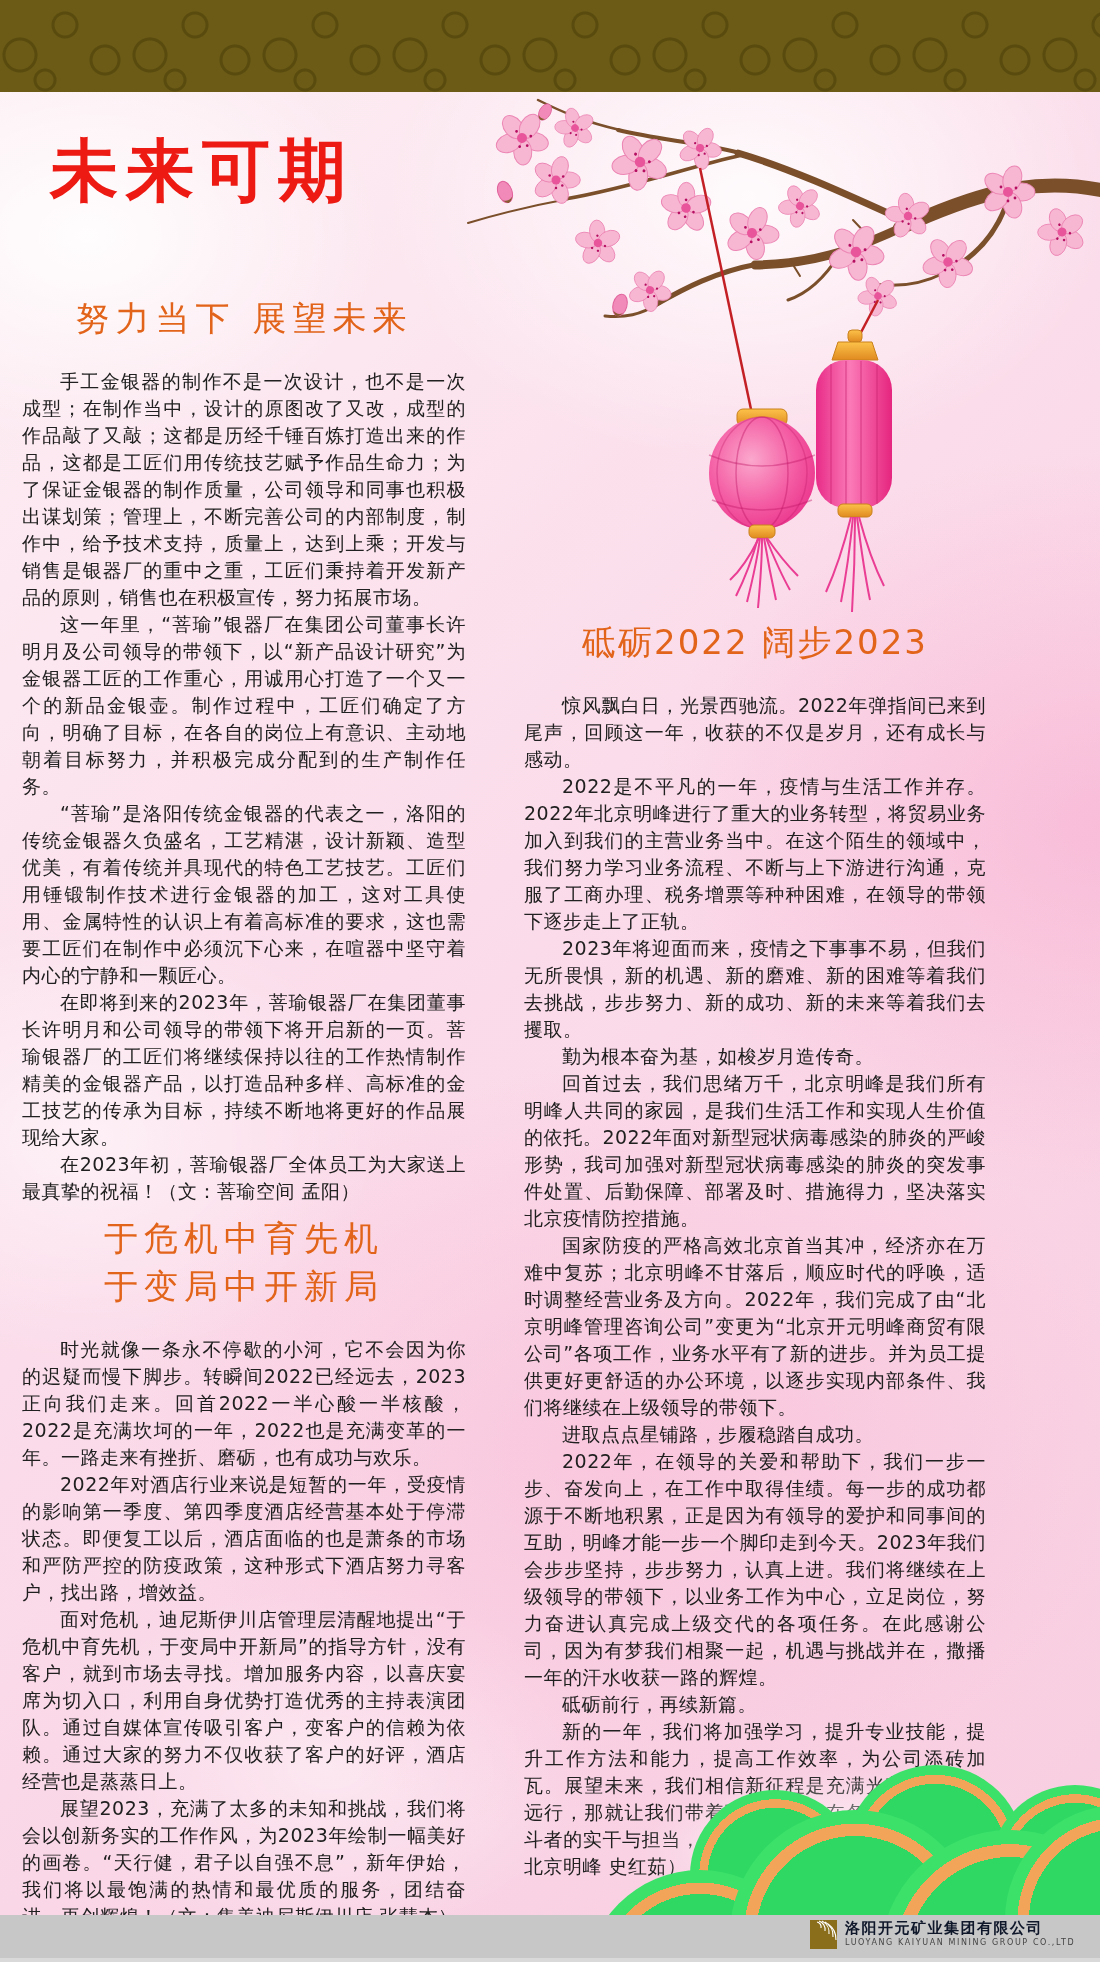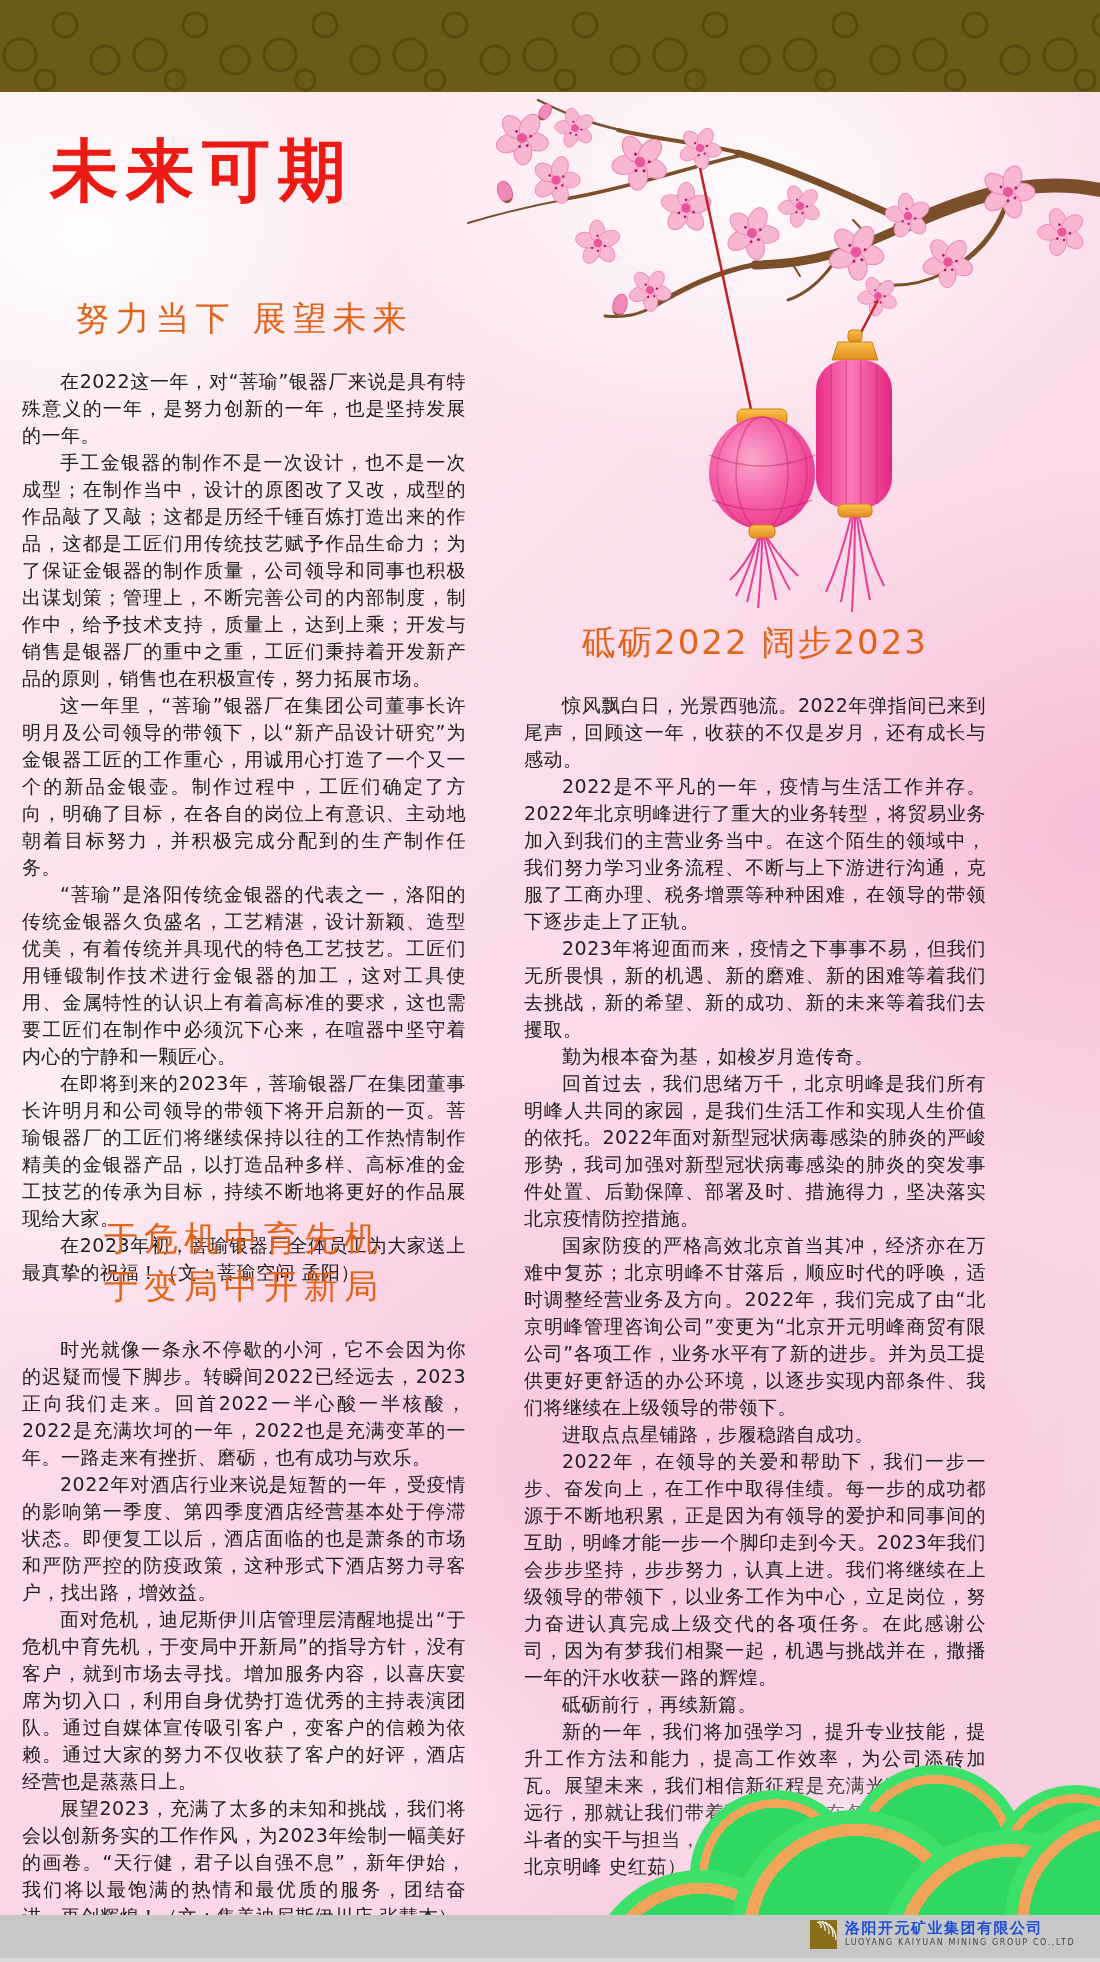--- a/index.html
+++ b/index.html
@@ -36,21 +36,21 @@
     text-align:justify;text-indent:2em;}
   .scallops{position:absolute;left:0;top:0;width:1100px;height:1962px;z-index:3;pointer-events:none;}
   .scallop{position:absolute;border-radius:50%;
     background:radial-gradient(circle,#2fd863 0%,#2fd863 56%,#f2a458 56%,#f2a458 63%,#3be169 63%,#3be169 93%,#f2a458 93%,#f2a458 100%);}
   .cloud-glow{position:absolute;left:640px;top:1770px;width:420px;height:160px;border-radius:50%;
     background:radial-gradient(ellipse,rgba(255,255,255,.75),transparent 70%);}
   .footer{position:absolute;left:0;top:1915px;width:1100px;height:47px;background:#c7c7c7;z-index:5;}
   .footer-strip{position:absolute;left:0;bottom:0;width:100%;height:4px;background:#d9d9d9;}
   .logo{position:absolute;left:810px;top:5px;width:27px;height:29px;}
   .footer-text{position:absolute;left:845px;top:4px;}
-  .company-cn{font-size:15px;font-weight:bold;color:#1d4ed8;letter-spacing:1.5px;line-height:18px;white-space:nowrap;}
+  .company-cn{font-size:15px;font-weight:bold;color:#0f172a;letter-spacing:1.5px;line-height:18px;white-space:nowrap;}
   .company-en{font-size:8px;color:#444;letter-spacing:1.6px;line-height:12px;white-space:nowrap;}
 </style>
 </head>
 <body>
 
 <div class="page">
 
   <div class="band"></div>
 
   <svg class="deco-svg" width="1100" height="700" viewBox="0 0 1100 700">
@@ -171,21 +171,20 @@
     </g>
   </svg>
 
   <div class="page-title">未来可期</div>
 
   <div class="article art1">
     <div class="heading">
       <div>努力当下 展望未来</div>
     </div>
     <div class="art-body">
-        <p class="para">在2022这一年，对“菩瑜”银器厂来说是具有特殊意义的一年，是努力创新的一年，也是坚持发展的一年。</p>
         <p class="para">手工金银器的制作不是一次设计，也不是一次成型；在制作当中，设计的原图改了又改，成型的作品敲了又敲；这都是历经千锤百炼打造出来的作品，这都是工匠们用传统技艺赋予作品生命力；为了保证金银器的制作质量，公司领导和同事也积极出谋划策；管理上，不断完善公司的内部制度，制作中，给予技术支持，质量上，达到上乘；开发与销售是银器厂的重中之重，工匠们秉持着开发新产品的原则，销售也在积极宣传，努力拓展市场。</p>
         <p class="para">这一年里，“菩瑜”银器厂在集团公司董事长许明月及公司领导的带领下，以“新产品设计研究”为金银器工匠的工作重心，用诚用心打造了一个又一个的新品金银壶。制作过程中，工匠们确定了方向，明确了目标，在各自的岗位上有意识、主动地朝着目标努力，并积极完成分配到的生产制作任务。</p>
         <p class="para">“菩瑜”是洛阳传统金银器的代表之一，洛阳的传统金银器久负盛名，工艺精湛，设计新颖、造型优美，有着传统并具现代的特色工艺技艺。工匠们用锤锻制作技术进行金银器的加工，这对工具使用、金属特性的认识上有着高标准的要求，这也需要工匠们在制作中必须沉下心来，在喧器中坚守着内心的宁静和一颗匠心。</p>
         <p class="para">在即将到来的2023年，菩瑜银器厂在集团董事长许明月和公司领导的带领下将开启新的一页。菩瑜银器厂的工匠们将继续保持以往的工作热情制作精美的金银器产品，以打造品种多样、高标准的金工技艺的传承为目标，持续不断地将更好的作品展现给大家。</p>
         <p class="para">在2023年初，菩瑜银器厂全体员工为大家送上最真挚的祝福！（文：菩瑜空间  孟阳）</p>
       </div>
   </div>
 
   <div class="article art2">
     <div class="heading">
@@ -200,21 +199,21 @@
       </div>
   </div>
 
   <div class="article art3">
     <div class="heading">
       <div>砥砺2022  阔步2023</div>
     </div>
     <div class="art-body">
         <p class="para">惊风飘白日，光景西驰流。2022年弹指间已来到尾声，回顾这一年，收获的不仅是岁月，还有成长与感动。</p>
         <p class="para">2022是不平凡的一年，疫情与生活工作并存。2022年北京明峰进行了重大的业务转型，将贸易业务加入到我们的主营业务当中。在这个陌生的领域中，我们努力学习业务流程、不断与上下游进行沟通，克服了工商办理、税务增票等种种困难，在领导的带领下逐步走上了正轨。</p>
-        <p class="para">2023年将迎面而来，疫情之下事事不易，但我们无所畏惧，新的机遇、新的磨难、新的困难等着我们去挑战，新的希望、新的成功、新的未来等着我们去攫取。</p>
+        <p class="para">2023年将迎面而来，疫情之下事事不易，但我们无所畏惧，新的机遇、新的磨难、新的困难等着我们去挑战，步步努力、新的成功、新的未来等着我们去攫取。</p>
         <p class="para">勤为根本奋为基，如梭岁月造传奇。</p>
         <p class="para">回首过去，我们思绪万千，北京明峰是我们所有明峰人共同的家园，是我们生活工作和实现人生价值的依托。2022年面对新型冠状病毒感染的肺炎的严峻形势，我司加强对新型冠状病毒感染的肺炎的突发事件处置、后勤保障、部署及时、措施得力，坚决落实北京疫情防控措施。</p>
         <p class="para">国家防疫的严格高效北京首当其冲，经济亦在万难中复苏；北京明峰不甘落后，顺应时代的呼唤，适时调整经营业务及方向。2022年，我们完成了由“北京明峰管理咨询公司”变更为“北京开元明峰商贸有限公司”各项工作，业务水平有了新的进步。并为员工提供更好更舒适的办公环境，以逐步实现内部条件、我们将继续在上级领导的带领下。</p>
         <p class="para">进取点点星铺路，步履稳踏自成功。</p>
         <p class="para">2022年，在领导的关爱和帮助下，我们一步一步、奋发向上，在工作中取得佳绩。每一步的成功都源于不断地积累，正是因为有领导的爱护和同事间的互助，明峰才能一步一个脚印走到今天。2023年我们会步步坚持，步步努力，认真上进。我们将继续在上级领导的带领下，以业务工作为中心，立足岗位，努力奋进认真完成上级交代的各项任务。在此感谢公司，因为有梦我们相聚一起，机遇与挑战并在，撒播一年的汗水收获一路的辉煌。</p>
         <p class="para">砥砺前行，再续新篇。</p>
         <p class="para">新的一年，我们将加强学习，提升专业技能，提升工作方法和能力，提高工作效率，为公司添砖加瓦。展望未来，我们相信新征程是充满光荣与梦想的远行，那就让我们带着理想与信念在各自岗位上用奋斗者的实干与担当，创造2023年崭新的篇章。（文：北京明峰  史红茹）</p>
       </div>
   </div>
 

